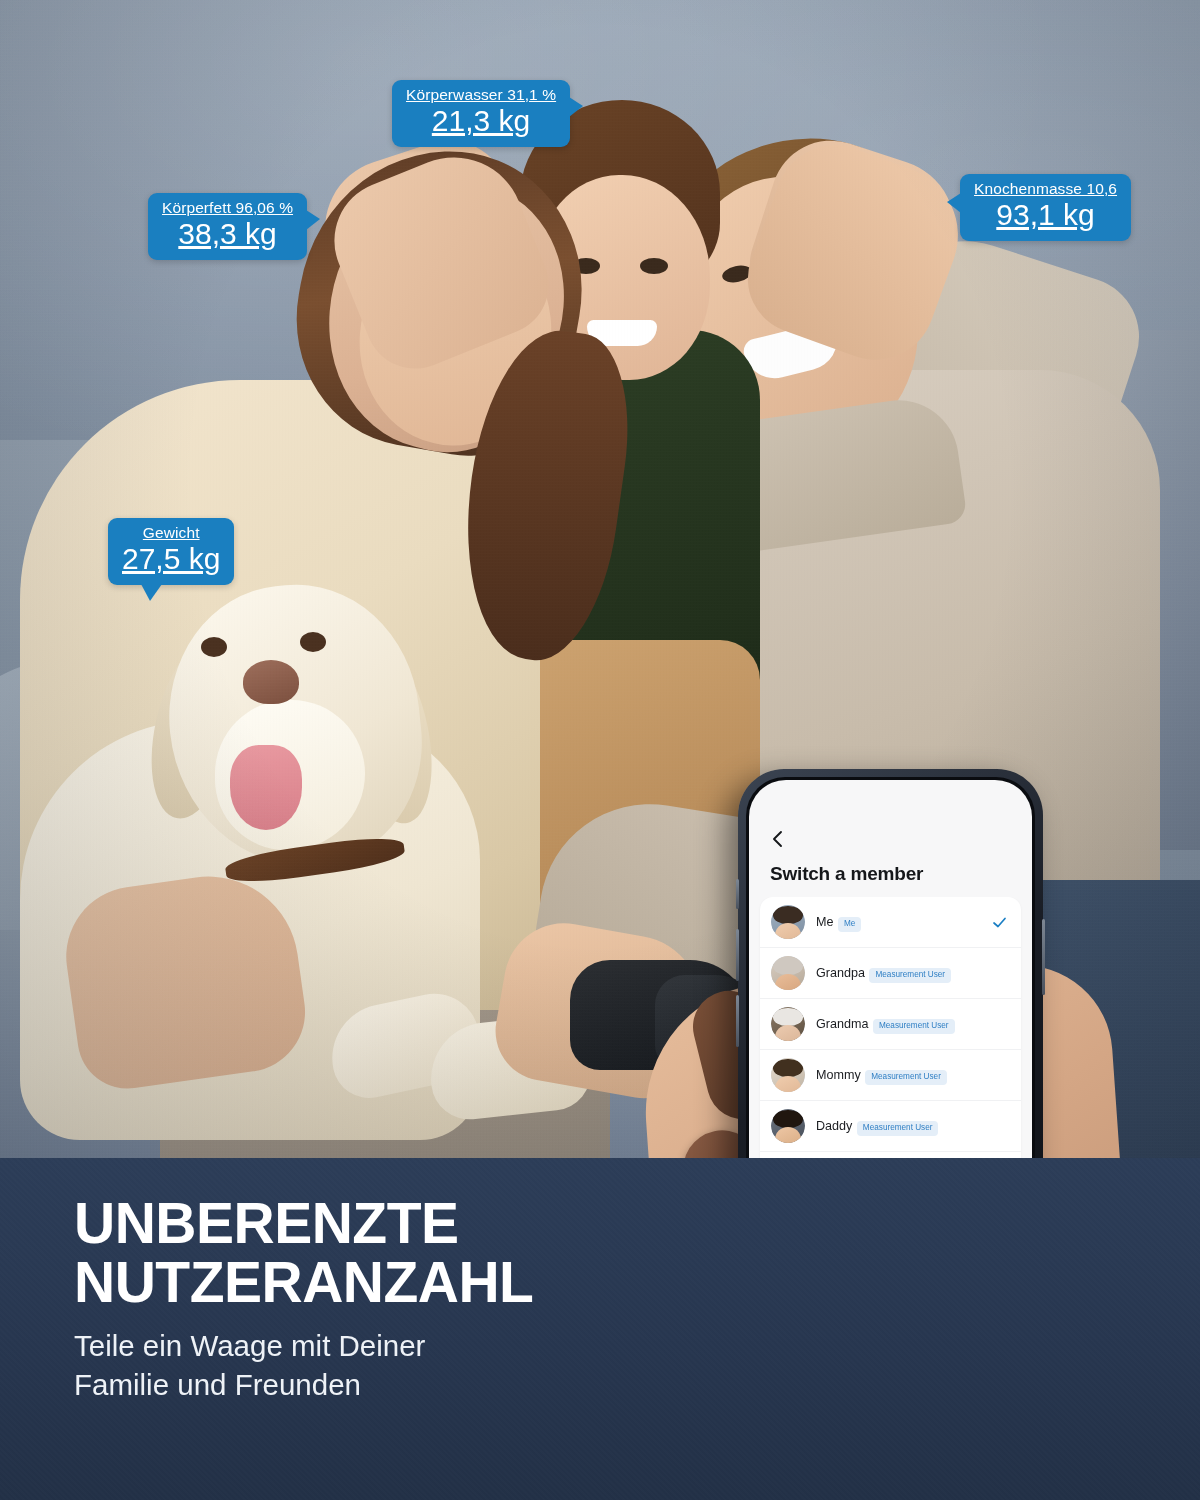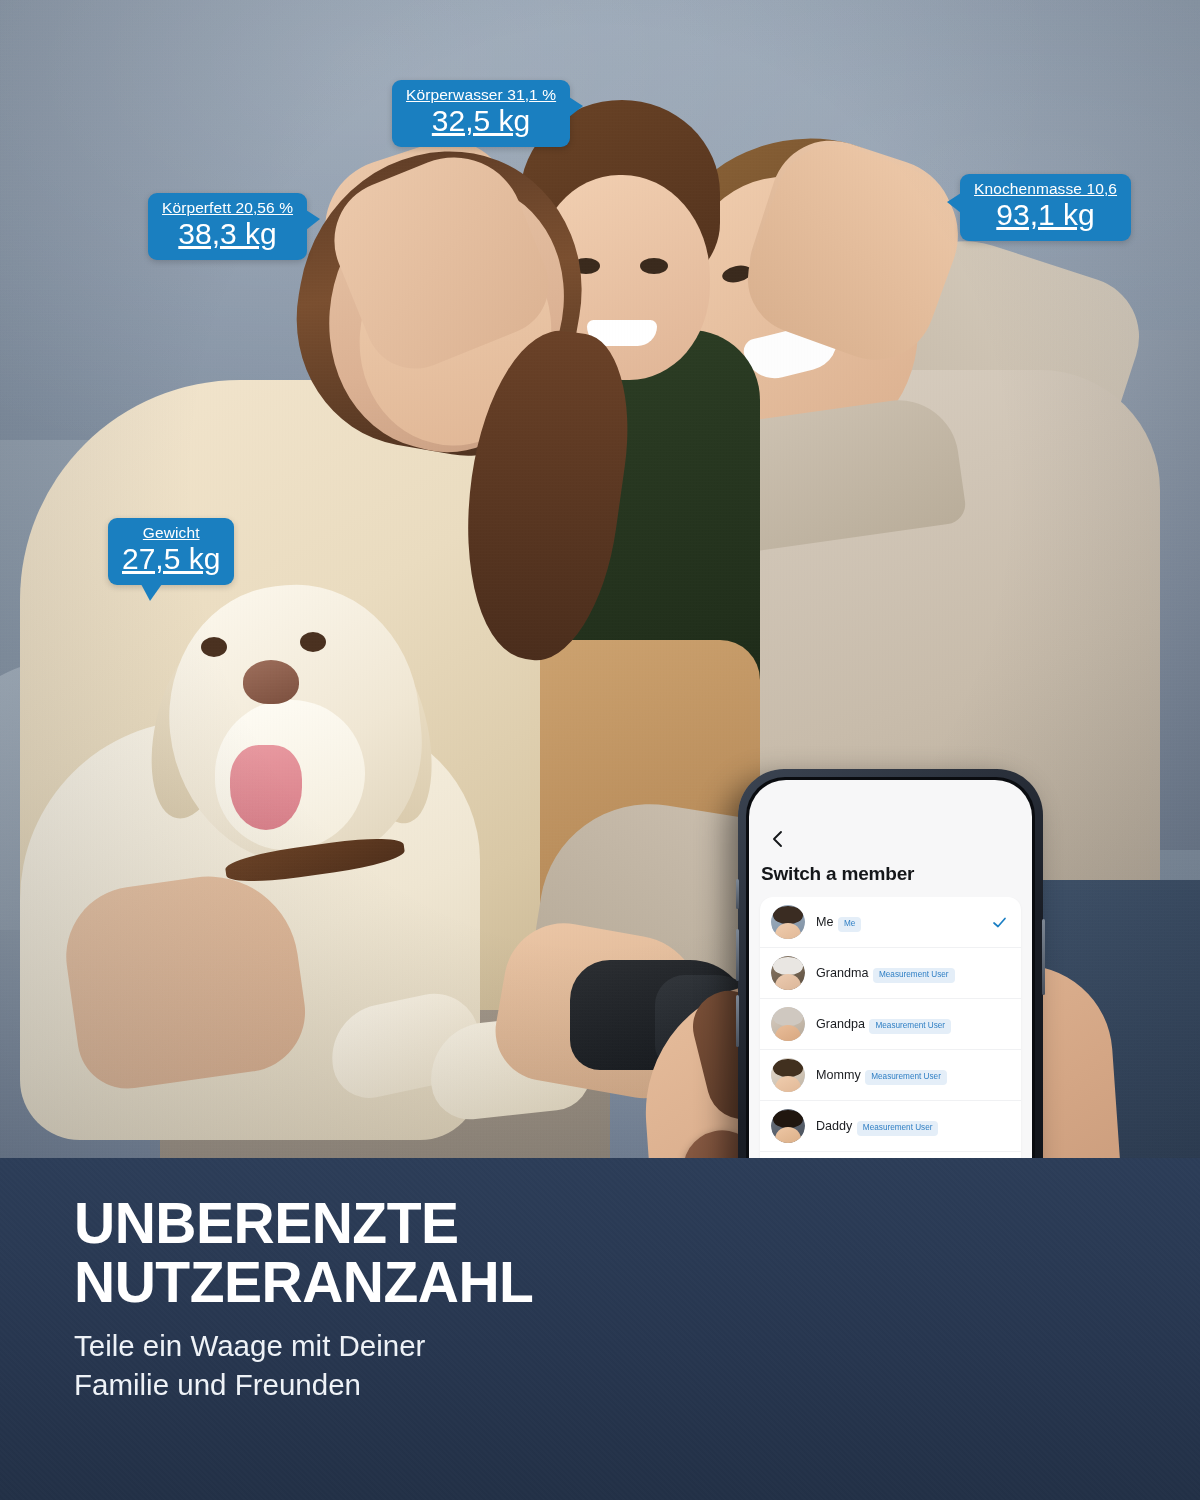--- a/index.html
+++ b/index.html
@@ -214,21 +214,21 @@
      background:#f7f7f8;overflow:hidden;display:flex;flex-direction:column;}
   .side-btn{position:absolute;left:-2px;width:3px;border-radius:2px;
      background:linear-gradient(180deg,#7d8794,#49515d);z-index:9;}
   .sb1{top:110px;height:30px;} .sb2{top:160px;height:52px;} .sb3{top:226px;height:52px;}
   .sb-r{position:absolute;right:-2px;top:150px;width:3px;height:76px;border-radius:2px;
      background:linear-gradient(180deg,#7d8794,#49515d);z-index:9;}
 
   .nav{padding:48px 0 0 18px;}
   .back-chev{width:22px;height:22px;cursor:pointer;}
   .back-chev svg{display:block;}
-  .scr-title{font-size:19px;font-weight:700;color:#15171a;padding:13px 0 12px 12px;
+  .scr-title{font-size:19px;font-weight:700;color:#15171a;padding:13px 0 12px 21px;
      letter-spacing:-.2px;}
   .list-scroll{flex:1;overflow:hidden;padding:0 11px;}
   .list-card{background:#fff;border-radius:13px;overflow:hidden;
      box-shadow:0 1px 3px rgba(0,0,0,.05);}
   .row{display:flex;align-items:center;padding:8px 11px;position:relative;
      border-bottom:1px solid #f0f1f3;min-height:49px;}
   .row:last-child{border-bottom:none;}
   .av{width:34px;height:34px;border-radius:50%;flex:none;margin-right:11px;
      overflow:hidden;position:relative;background:#cfd6dd;}
   .av i{position:absolute;border-radius:50%;}
@@ -323,26 +323,26 @@
   </div>
 
   <div class="hold-hand"></div>
   <div class="thumb"></div>
   <div class="finger f1"></div>
   <div class="finger f2"></div>
   <div class="finger f3"></div>
 
   <div class="bubble" id="bub-wasser">
     <span class="bl">Körperwasser 31,1 %</span>
-    <span class="bv">32,5 kg</span>
+    <span class="bv">21,3 kg</span>
     <span class="tail tail-r"></span>
   </div>
 
   <div class="bubble" id="bub-fett">
-    <span class="bl">Körperfett 20,56 %</span>
+    <span class="bl">Körperfett 96,06 %</span>
     <span class="bv">38,3 kg</span>
     <span class="tail tail-r"></span>
   </div>
 
   <div class="bubble" id="bub-knochen">
     <span class="bl">Knochenmasse 10,6</span>
     <span class="bv">93,1 kg</span>
     <span class="tail tail-l"></span>
   </div>
 
@@ -386,38 +386,38 @@
               </span>
               <span class="check">
                 <svg width="15" height="15" viewBox="0 0 15 15">
                   <path d="M2 8 L6 11.5 L13 3.5" fill="none" stroke="#1b7fc4" stroke-width="1.7" stroke-linecap="round" stroke-linejoin="round"></path>
                 </svg>
               </span>
             </div>
 
             <div class="row">
               <span class="av">
+                <i class="bgf" style="background:linear-gradient(150deg,#d9cec2,#b5a898)"></i>
+                <i class="hr" style="background:#cfc8c0"></i>
+                <i class="sk" style="background:linear-gradient(155deg,#e9bd99,#d2a078)"></i>
+              </span>
+              <span class="rtxt">
+                <span class="rname">Grandpa</span>
+                <span class="badge">Measurement User</span>
+              </span>
+            </div>
+
+            <div class="row">
+              <span class="av">
                 <i class="bgf" style="background:linear-gradient(150deg,#8c7a66,#5d4f40)"></i>
                 <i class="hr" style="background:#e9e6e2"></i>
                 <i class="sk" style="background:linear-gradient(155deg,#eccbb0,#d6b092)"></i>
               </span>
               <span class="rtxt">
                 <span class="rname">Grandma</span>
-                <span class="badge">Measurement User</span>
-              </span>
-            </div>
-
-            <div class="row">
-              <span class="av">
-                <i class="bgf" style="background:linear-gradient(150deg,#d9cec2,#b5a898)"></i>
-                <i class="hr" style="background:#cfc8c0"></i>
-                <i class="sk" style="background:linear-gradient(155deg,#e9bd99,#d2a078)"></i>
-              </span>
-              <span class="rtxt">
-                <span class="rname">Grandpa</span>
                 <span class="badge">Measurement User</span>
               </span>
             </div>
 
             <div class="row">
               <span class="av">
                 <i class="bgf" style="background:linear-gradient(150deg,#e6ddd0,#bfb3a3)"></i>
                 <i class="hr" style="background:#41301f"></i>
                 <i class="sk" style="background:linear-gradient(155deg,#f0cdae,#dcb290)"></i>
               </span>

